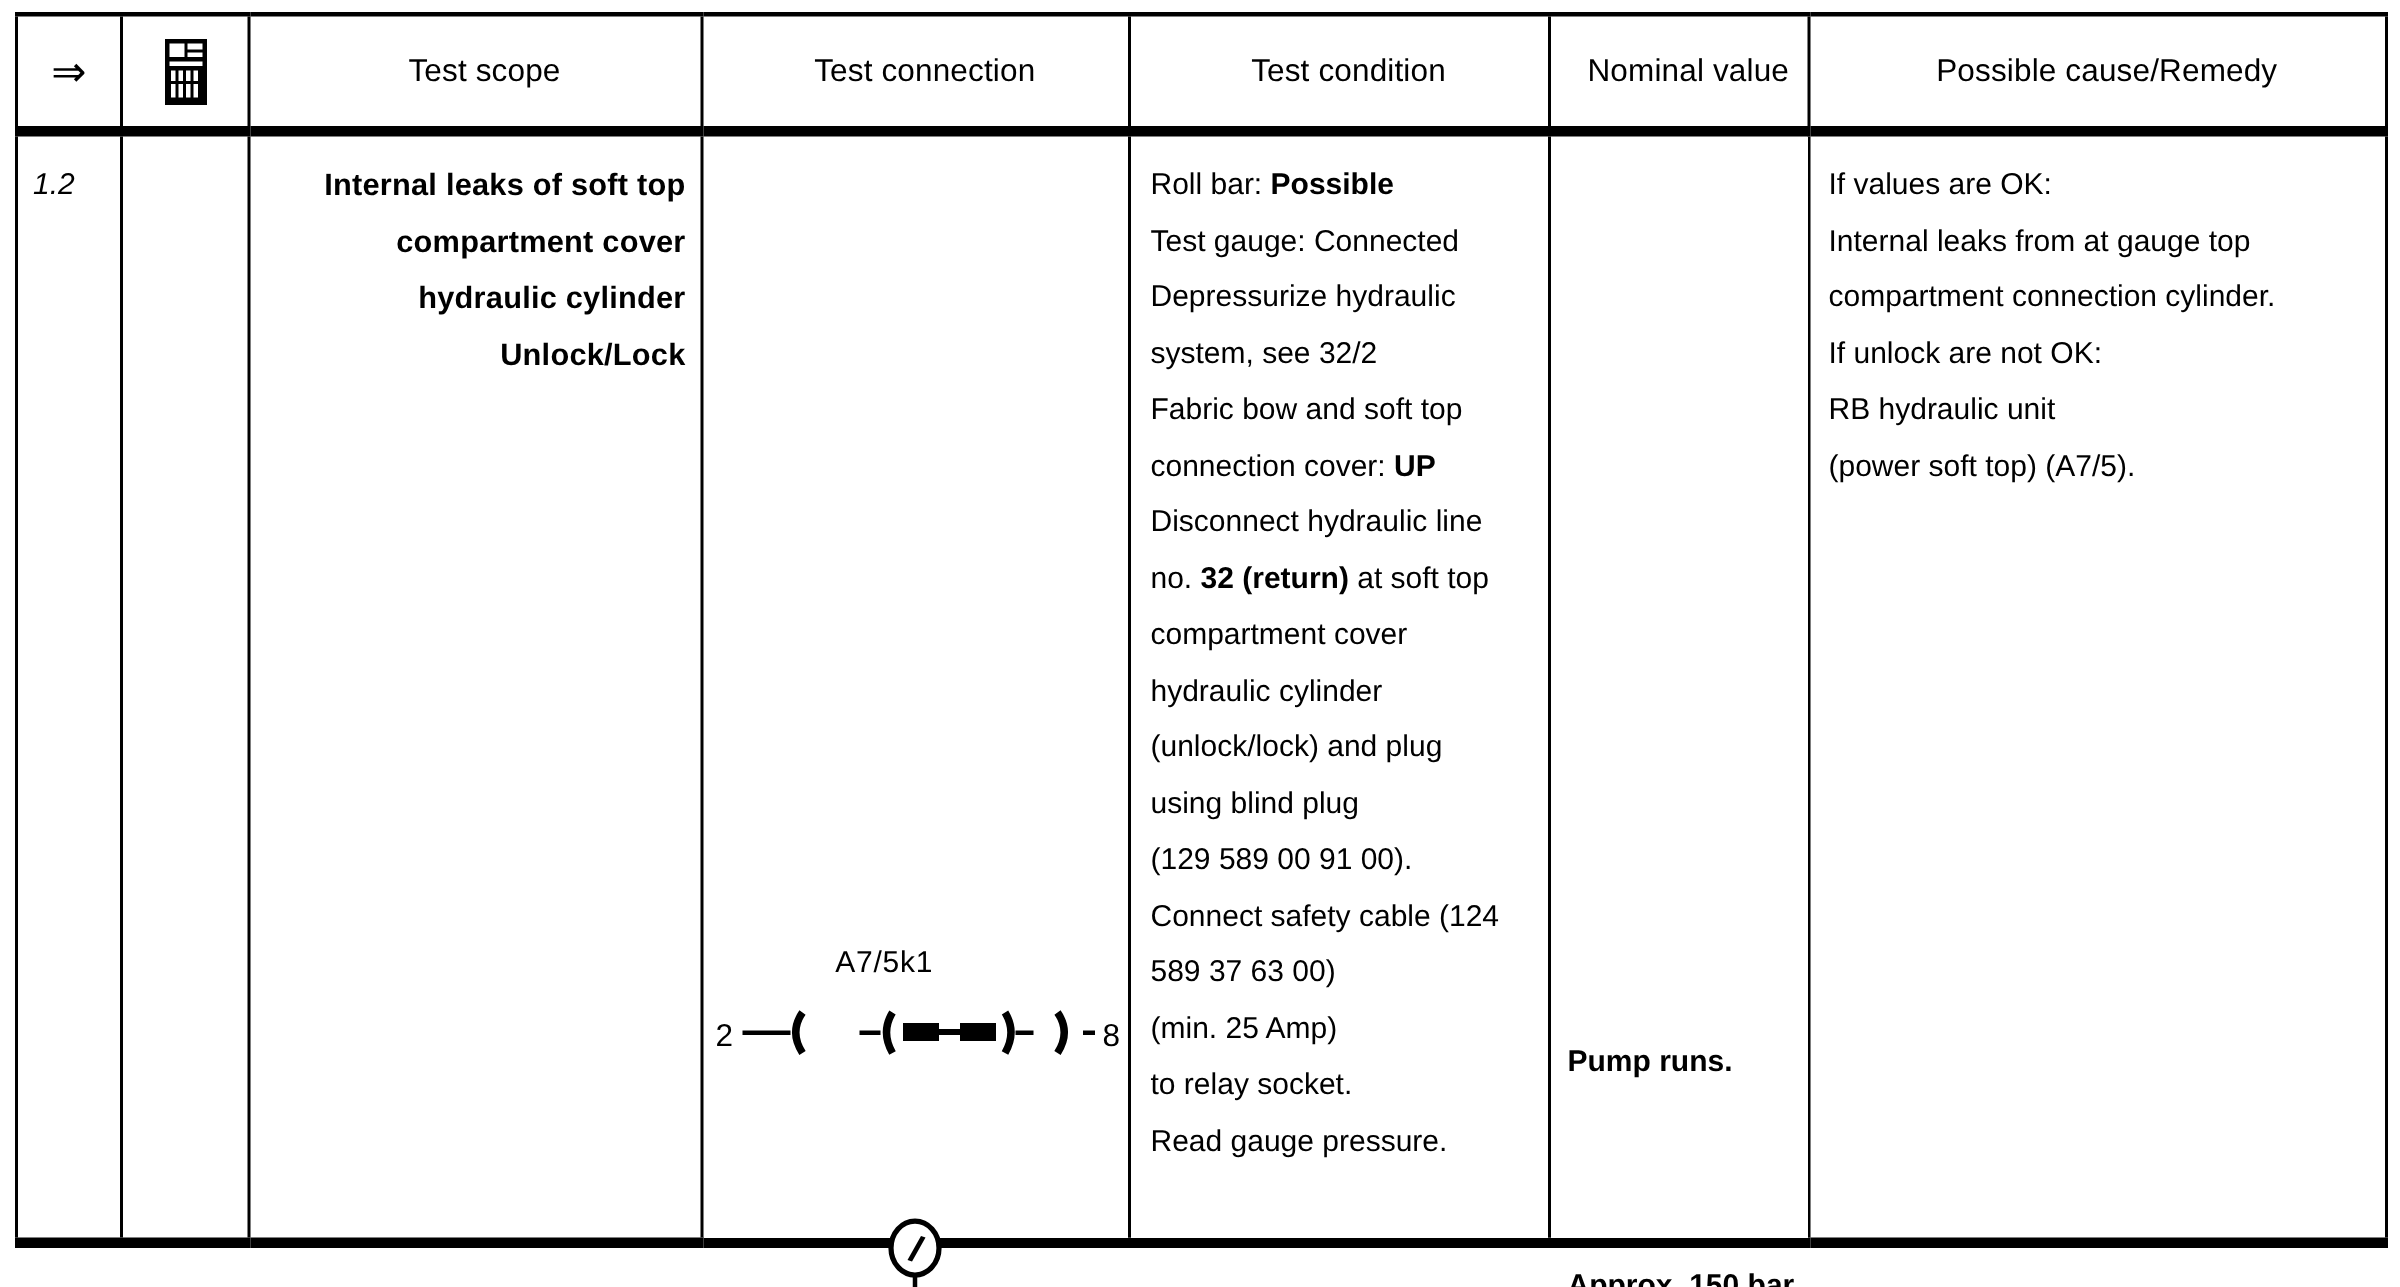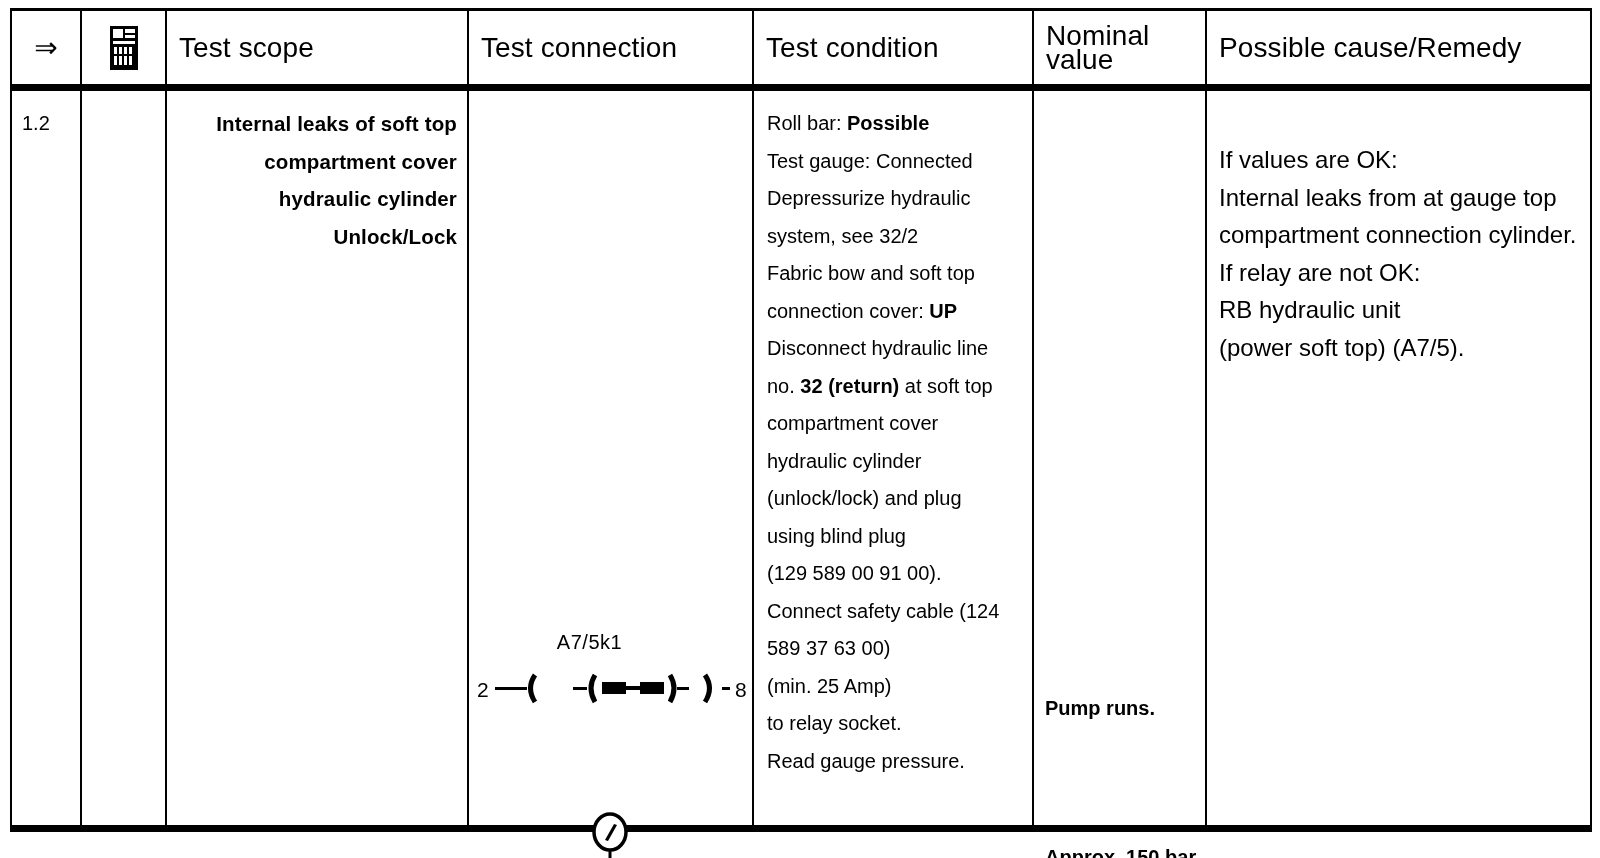--- a/index.html
+++ b/index.html
@@ -58,25 +58,26 @@
   .c-arrow  { width: 70px; }
   .c-icon   { width: 85px; }
   .c-scope  { width: 302px; }
   .c-conn   { width: 285px; }
   .c-cond   { width: 280px; }
   .c-nom    { width: 173px; }
   .c-rem    { width: 385px; }
 
   
   .hdr-text {
-    font-size: 28px;
+    font-size: 21px;
     line-height: 24px;
     padding: 0 0 0 12px;
     font-weight: normal;
     letter-spacing: 0.1px;
+    text-align: center;
   }
   .hdr-arrow {
     font-size: 28px;
     line-height: 28px;
     text-align: center;
     padding-left: 0;
   }
 
   
   .tester-icon {
@@ -89,20 +90,21 @@
   
   .cell-pad {
     padding: 14px 10px 10px 12px;
     font-size: 20px;
     line-height: 37.5px;
   }
   .cell-pad-num {
     padding: 14px 6px 10px 10px;
     font-size: 20px;
     line-height: 37.5px;
+    font-style: italic;
   }
   .scope-text {
     font-weight: bold;
     font-size: 20.5px;
     line-height: 37.5px;
     padding: 14px 10px 10px 14px;
     letter-spacing: 0.15px;
     text-align: right;
   }
   .line { display: block; white-space: nowrap; }
@@ -110,23 +112,22 @@
 
   .cond-col { position: relative; }
   .cond-text {
     padding: 14px 6px 10px 13px;
     font-size: 20px;
     line-height: 37.5px;
   }
 
   .rem-text {
     padding: 14px 8px 10px 12px;
-    font-size: 24px;
-    line-height: 37.5px;
-    margin-top: 36px;
+    font-size: 20px;
+    line-height: 37.5px;
   }
 
   
   .nom-col { position: relative; font-weight: bold; }
   .nom-line {
     position: absolute;
     left: 11px;
     font-size: 20px;
     line-height: 24px;
     white-space: nowrap;
@@ -323,21 +324,21 @@
       <td class="nom-col">
         <div class="nom-line nom-1">Pump runs.</div>
         <div class="nom-line nom-2">Approx. 150 bar</div>
       </td>
 
       <td>
         <div class="rem-text">
           <span class="line">If values are OK:</span>
           <span class="line">Internal leaks from at gauge top</span>
           <span class="line">compartment connection cylinder.</span>
-          <span class="line">If relay are not OK:</span>
+          <span class="line">If unlock are not OK:</span>
           <span class="line">RB hydraulic unit</span>
           <span class="line">(power soft top) (A7/5).</span>
         </div>
       </td>
 
     </tr>
   </tbody>
     </table>
 
 </div>

